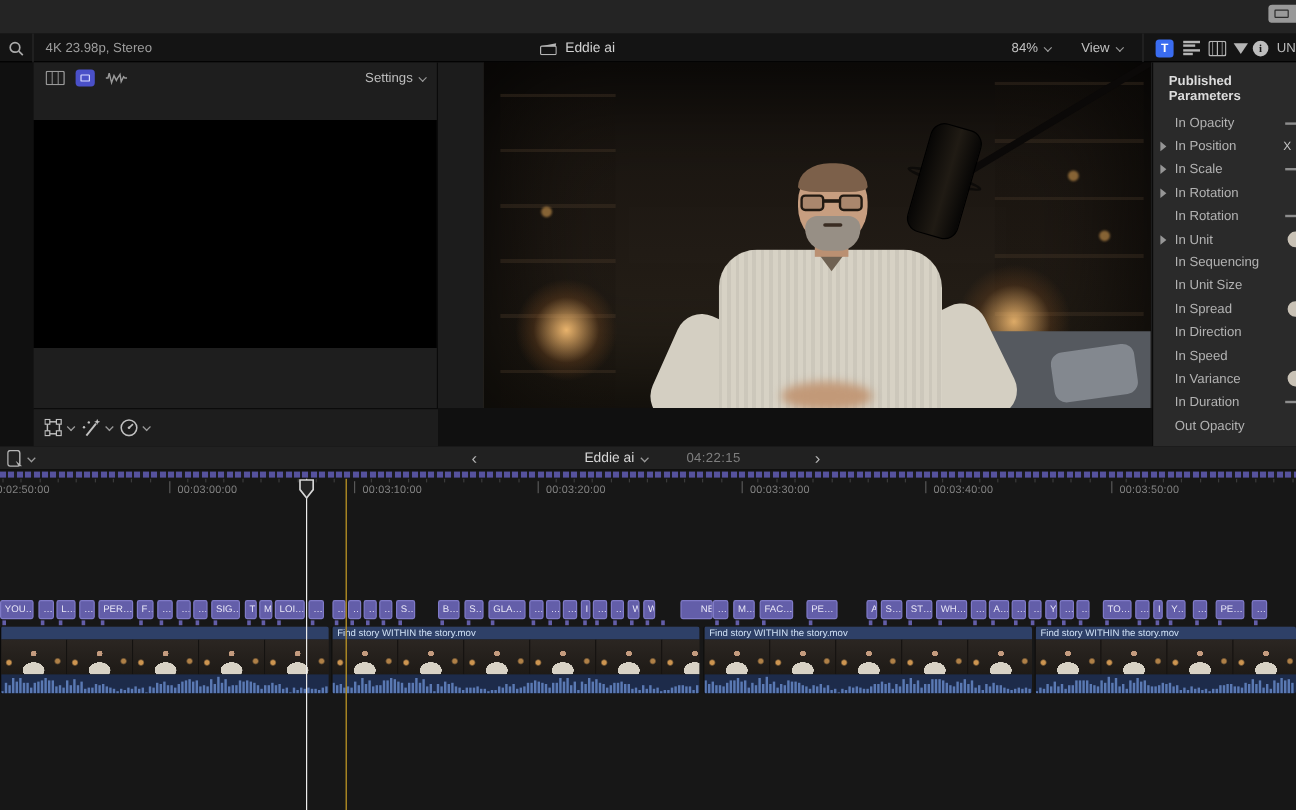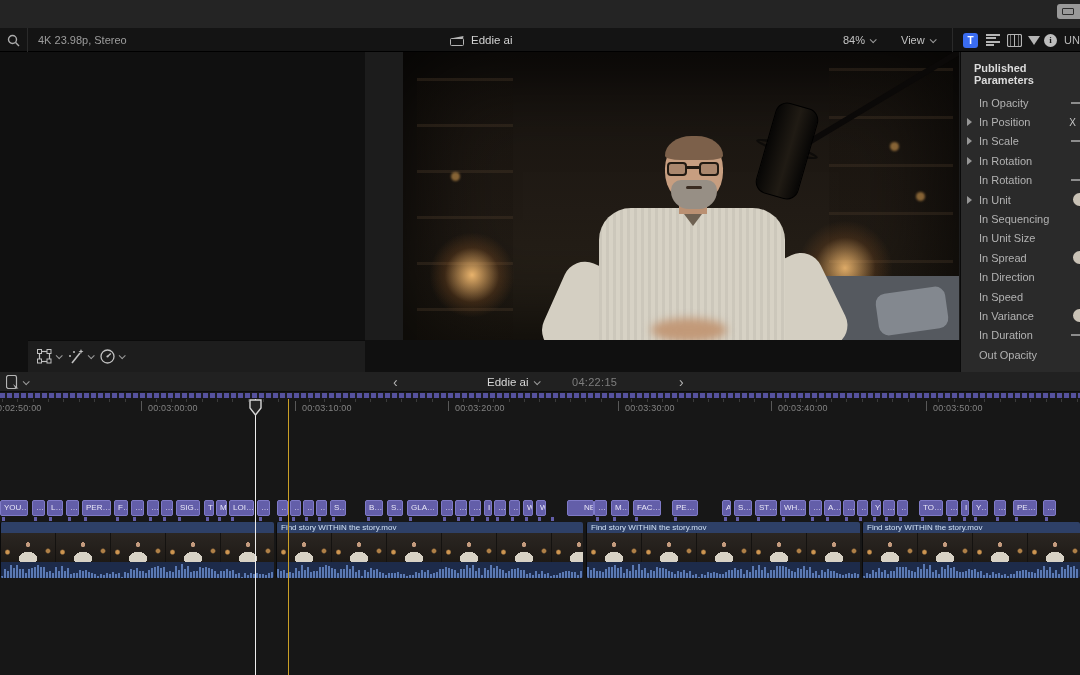--- a/index.html
+++ b/index.html
@@ -213,20 +213,40 @@
     <div class="ticon t-funnel">
       <span class="funnel"></span>
     </div>
     <div class="ticon t-info">
       <span class="info-circ">i</span>
     </div>
     <div class="corner-text">UN</div>
   </div>
 
 
+  <div class="left-panel">
+    <div class="lp-header">
+      <svg width="16" height="12" viewBox="0 0 16 12">
+        <rect x="0.5" y="0.5" width="15" height="11" rx="1" fill="none" stroke="#9a9a9a" stroke-width="1.2"></rect>
+        <line x1="5.5" y1="1" x2="5.5" y2="11" stroke="#9a9a9a" stroke-width=".8"></line>
+        <line x1="10.5" y1="1" x2="10.5" y2="11" stroke="#9a9a9a" stroke-width=".8"></line>
+      </svg>
+      <span class="lp-blue">
+          <i></i>
+        </span>
+      <svg width="18" height="12" viewBox="0 0 18 12">
+        <polyline points="0,6 2,6 3,2 5,10 7,4 9,8 10,6 12,3 13,9 15,5 16,6 18,6" fill="none" stroke="#9a9a9a" stroke-width="1.2"></polyline>
+      </svg>
+      <div class="lp-settings">
+        <span>Settings</span>
+          <i class="chev"></i>
+      </div>
+    </div>
+    <div class="lp-black"></div>
+  </div>
 
   <div class="left-tools">
     <div class="tool">
       <svg width="15" height="15" viewBox="0 0 15 15">
         <rect x="2.5" y="2.5" width="10" height="10" fill="none" stroke="#c0c0c0" stroke-width="1.2"></rect>
         <rect x="0.5" y="0.5" width="4" height="4" fill="#1d1d1d" stroke="#c0c0c0" stroke-width="1"></rect>
         <rect x="10" y="0.5" width="4" height="4" fill="#1d1d1d" stroke="#c0c0c0" stroke-width="1"></rect>
         <rect x="0.5" y="10" width="4" height="4" fill="#1d1d1d" stroke="#c0c0c0" stroke-width="1"></rect>
         <rect x="10" y="10" width="4" height="4" fill="#1d1d1d" stroke="#c0c0c0" stroke-width="1"></rect>
       </svg>

